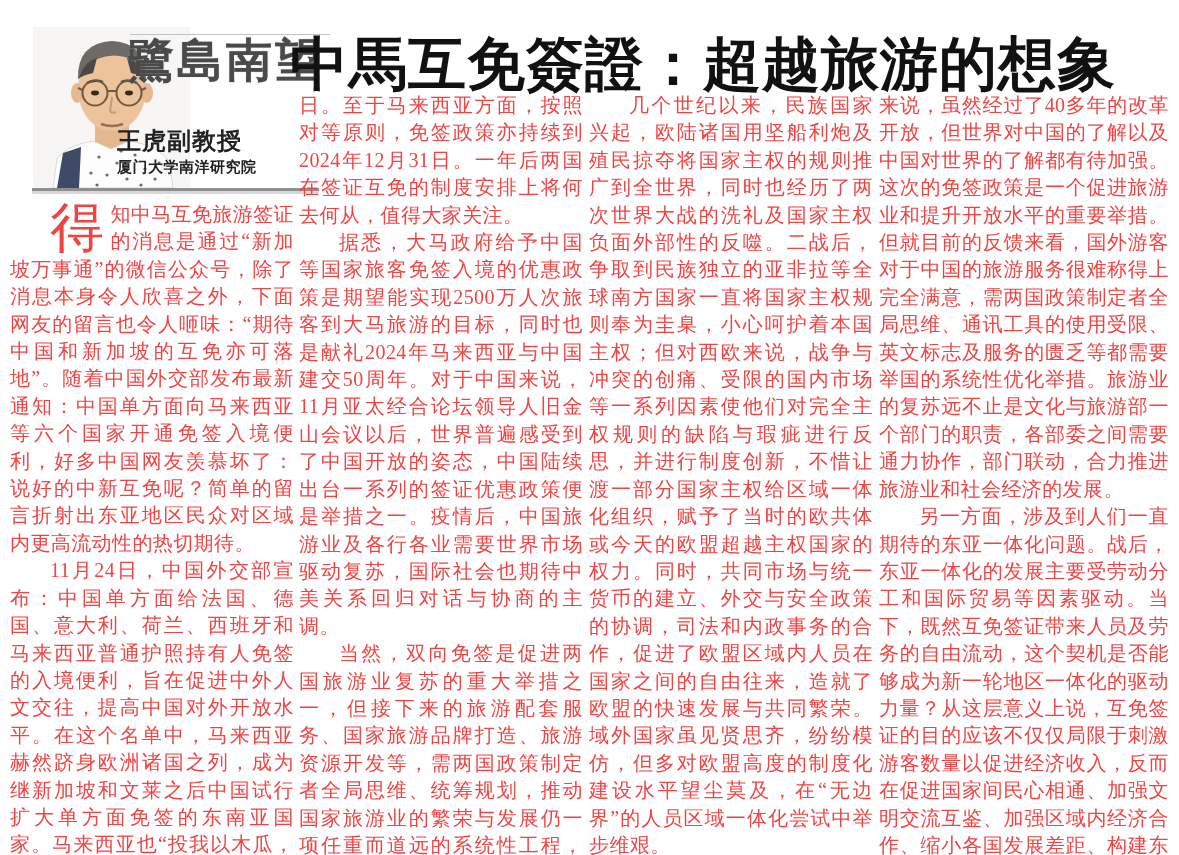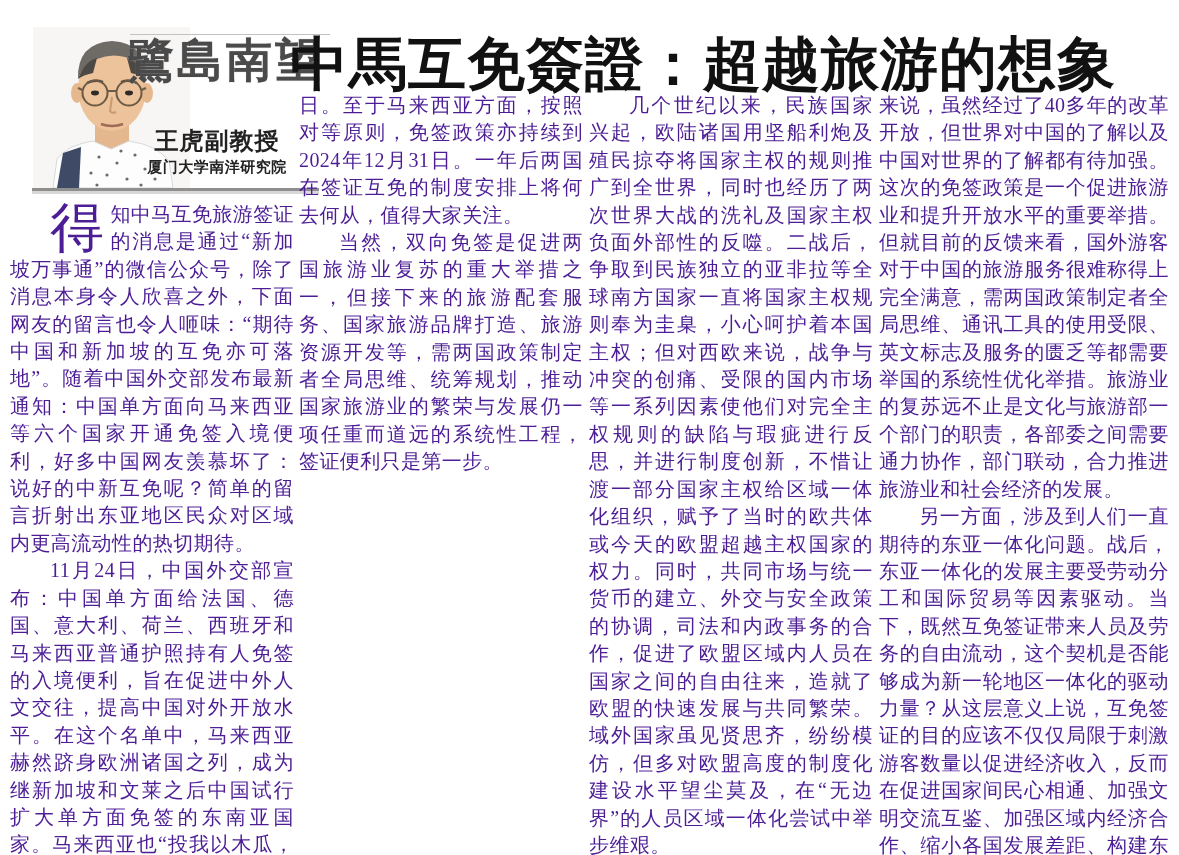--- a/index.html
+++ b/index.html
@@ -32,21 +32,21 @@
   .logo {
     position: absolute; left: 128px; top: 38px;
     font-family: "Liberation Serif", "DejaVu Serif", serif;
     font-size: 46px; line-height: 1; letter-spacing: 3px;
     color: #4a4a4a; font-weight: 700;
     text-shadow: 0 0 1px #9a9a9a;
     white-space: nowrap;
   }
   .byline-block {
     position: absolute; right: 18px; top: 126px; width: 200px;
-    text-align: center;
+    text-align: left;
     font-family: "Liberation Sans", "DejaVu Sans", sans-serif;
     font-weight: bold; color: #222;
   }
   .byline-name { font-size: 24px; line-height: 30px; letter-spacing: 1px; }
   .byline-affiliation { font-size: 15px; line-height: 26px; letter-spacing: 0.5px; font-family: Liberation Mono, monospace; }
 
   .masthead-rule {
     position: absolute; left: 32px; top: 188px;
     width: 287px; height: 3px; background: #8f8f8f;
     box-shadow: 0 3px 0 #d7d7d7;
@@ -63,21 +63,21 @@
   }
 
   
   .col {
     position: absolute;
     width: 284px;
     font-size: 20px;
     line-height: 27.4px;
     text-align: justify;
     letter-spacing: 0.4px;
-    color: #4c1d95;
+    color: #ef4444;
   }
   .col-1 { left: 10px;  top: 201px; height: 650px; }
   .col-2 { left: 299px; top: 92px;  height: 760px; }
   .col-3 { left: 589px; top: 92px;  height: 760px; }
   .col-4 { left: 879px; top: 92px;  width: 290px; height: 760px; }
 
   .para { text-align: justify; }
   .para.indent { text-indent: 2em; }
   .dropcap {
     float: left;
@@ -158,20 +158,21 @@
   </div>
 
   <h1 class="headline">中馬互免簽證：超越旅游的想象</h1>
 
   <div class="col col-1">
       <p class="para"><span class="dropcap">得</span>知中马互免旅游签证的消息是通过“新加坡万事通”的微信公众号，除了消息本身令人欣喜之外，下面网友的留言也令人咂味：“期待中国和新加坡的互免亦可落地”。随着中国外交部发布最新通知：中国单方面向马来西亚等六个国家开通免签入境便利，好多中国网友羡慕坏了：说好的中新互免呢？简单的留言折射出东亚地区民众对区域内更高流动性的热切期待。</p>
       <p class="para indent">11月24日，中国外交部宣布：中国单方面给法国、德国、意大利、荷兰、西班牙和马来西亚普通护照持有人免签的入境便利，旨在促进中外人文交往，提高中国对外开放水平。在这个名单中，马来西亚赫然跻身欧洲诸国之列，成为继新加坡和文莱之后中国试行扩大单方面免签的东南亚国家。马来西亚也“投我以木瓜，报之以琼琚”，随后大马内政部长赛夫丁表示：中国游客亦可免签入境30天。这一政策的双向施行，让无数网友高喊：互免时代到来啦！</p>
     </div>
   <div class="col col-2">
       <p class="para">日。至于马来西亚方面，按照对等原则，免签政策亦持续到2024年12月31日。一年后两国在签证互免的制度安排上将何去何从，值得大家关注。</p>
+      <p class="para indent">据悉，大马政府给予中国等国家旅客免签入境的优惠政策是期望能实现2500万人次旅客到大马旅游的目标，同时也是献礼2024年马来西亚与中国建交50周年。对于中国来说，11月亚太经合论坛领导人旧金山会议以后，世界普遍感受到了中国开放的姿态，中国陆续出台一系列的签证优惠政策便是举措之一。疫情后，中国旅游业及各行各业需要世界市场驱动复苏，国际社会也期待中美关系回归对话与协商的主调。</p>
       <p class="para indent">当然，双向免签是促进两国旅游业复苏的重大举措之一，但接下来的旅游配套服务、国家旅游品牌打造、旅游资源开发等，需两国政策制定者全局思维、统筹规划，推动国家旅游业的繁荣与发展仍一项任重而道远的系统性工程，签证便利只是第一步。</p>
     </div>
   <div class="col col-3">
       <p class="para indent">几个世纪以来，民族国家兴起，欧陆诸国用坚船利炮及殖民掠夺将国家主权的规则推广到全世界，同时也经历了两次世界大战的洗礼及国家主权负面外部性的反噬。二战后，争取到民族独立的亚非拉等全球南方国家一直将国家主权规则奉为圭臬，小心呵护着本国主权；但对西欧来说，战争与冲突的创痛、受限的国内市场等一系列因素使他们对完全主权规则的缺陷与瑕疵进行反思，并进行制度创新，不惜让渡一部分国家主权给区域一体化组织，赋予了当时的欧共体或今天的欧盟超越主权国家的权力。同时，共同市场与统一货币的建立、外交与安全政策的协调，司法和内政事务的合作，促进了欧盟区域内人员在国家之间的自由往来，造就了欧盟的快速发展与共同繁荣。域外国家虽见贤思齐，纷纷模仿，但多对欧盟高度的制度化建设水平望尘莫及，在“无边界”的人员区域一体化尝试中举步维艰。</p>
     </div>
   <div class="col col-4">
       <p class="para">来说，虽然经过了40多年的改革开放，但世界对中国的了解以及中国对世界的了解都有待加强。这次的免签政策是一个促进旅游业和提升开放水平的重要举措。但就目前的反馈来看，国外游客对于中国的旅游服务很难称得上完全满意，需两国政策制定者全局思维、通讯工具的使用受限、英文标志及服务的匮乏等都需要举国的系统性优化举措。旅游业的复苏远不止是文化与旅游部一个部门的职责，各部委之间需要通力协作，部门联动，合力推进旅游业和社会经济的发展。</p>
       <p class="para indent">另一方面，涉及到人们一直期待的东亚一体化问题。战后，东亚一体化的发展主要受劳动分工和国际贸易等因素驱动。当下，既然互免签证带来人员及劳务的自由流动，这个契机是否能够成为新一轮地区一体化的驱动力量？从这层意义上说，互免签证的目的应该不仅仅局限于刺激游客数量以促进经济收入，反而在促进国家间民心相通、加强文明交流互鉴、加强区域内经济合作、缩小各国发展差距、构建东亚一体化发展新模式等方面，具有更为深远的积极作用。</p>
     </div>
 

